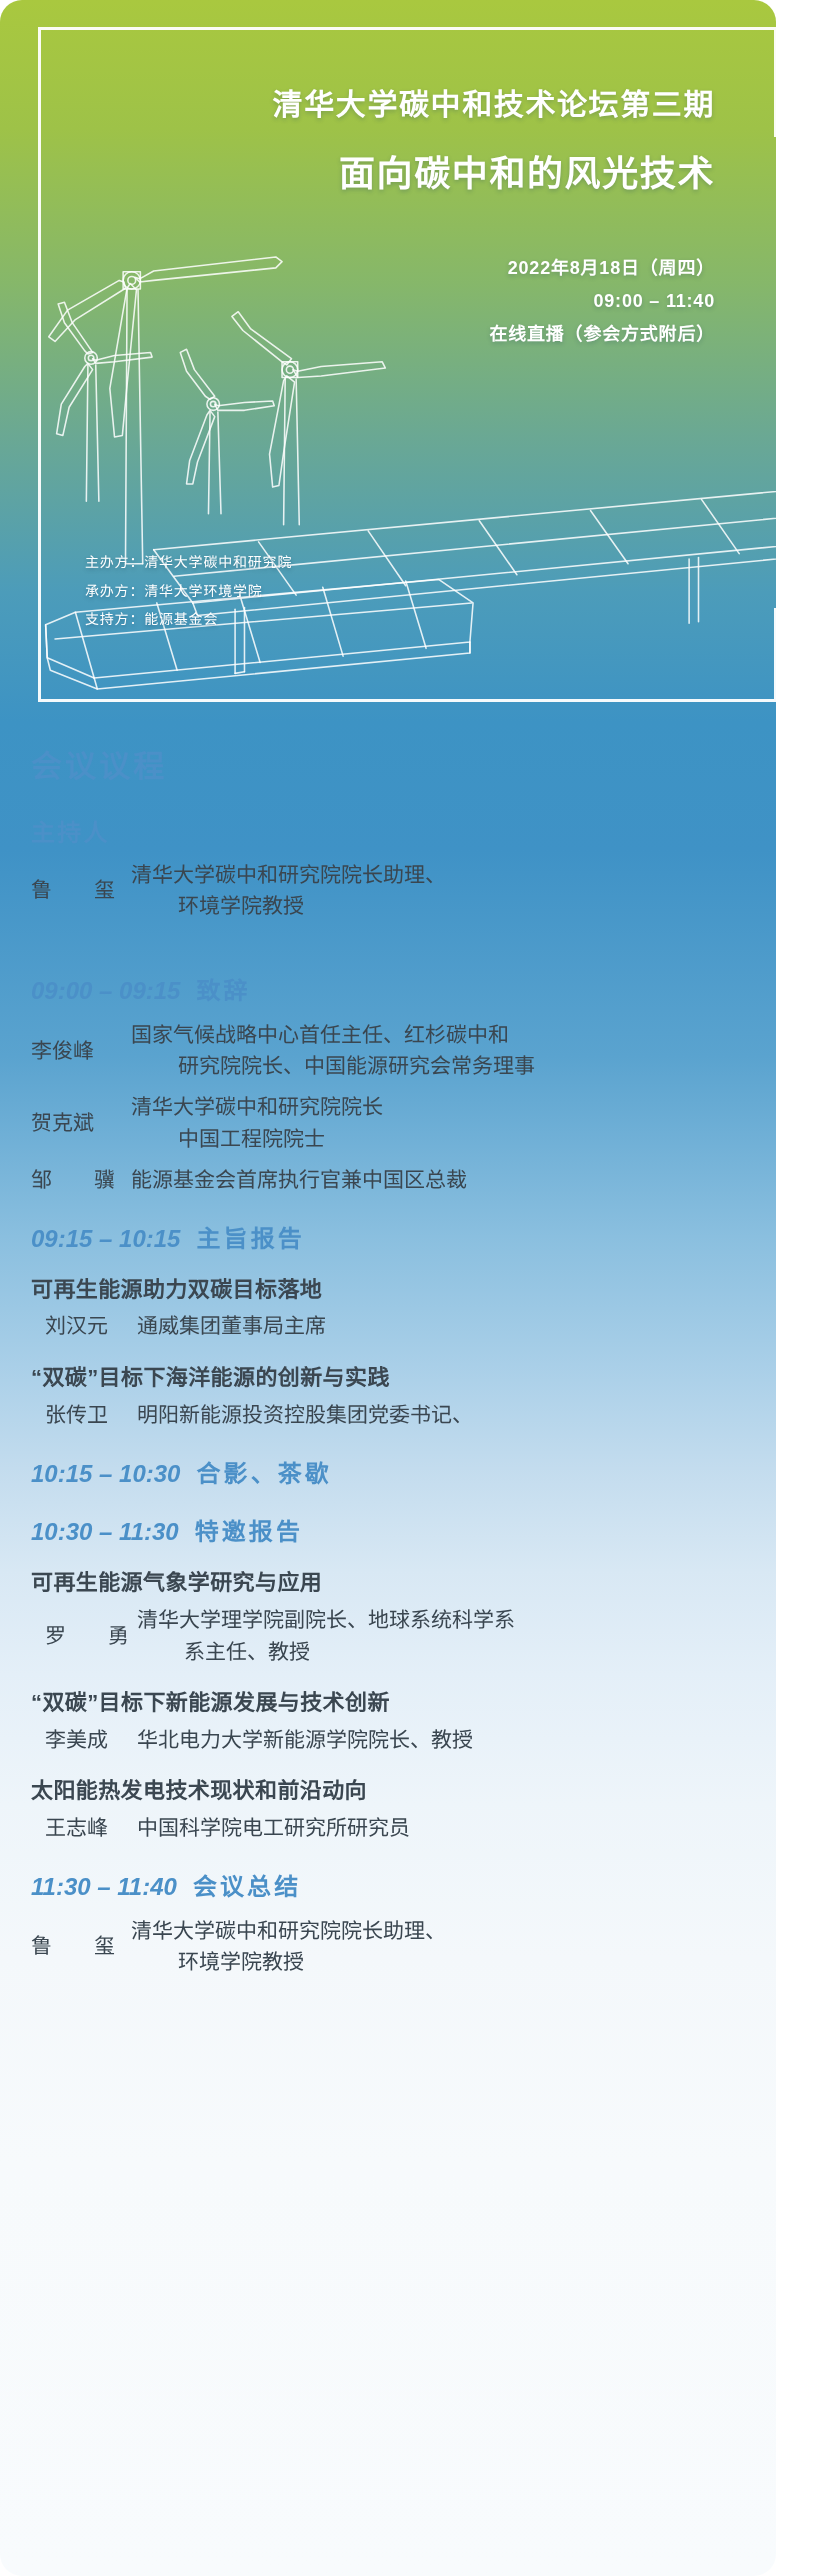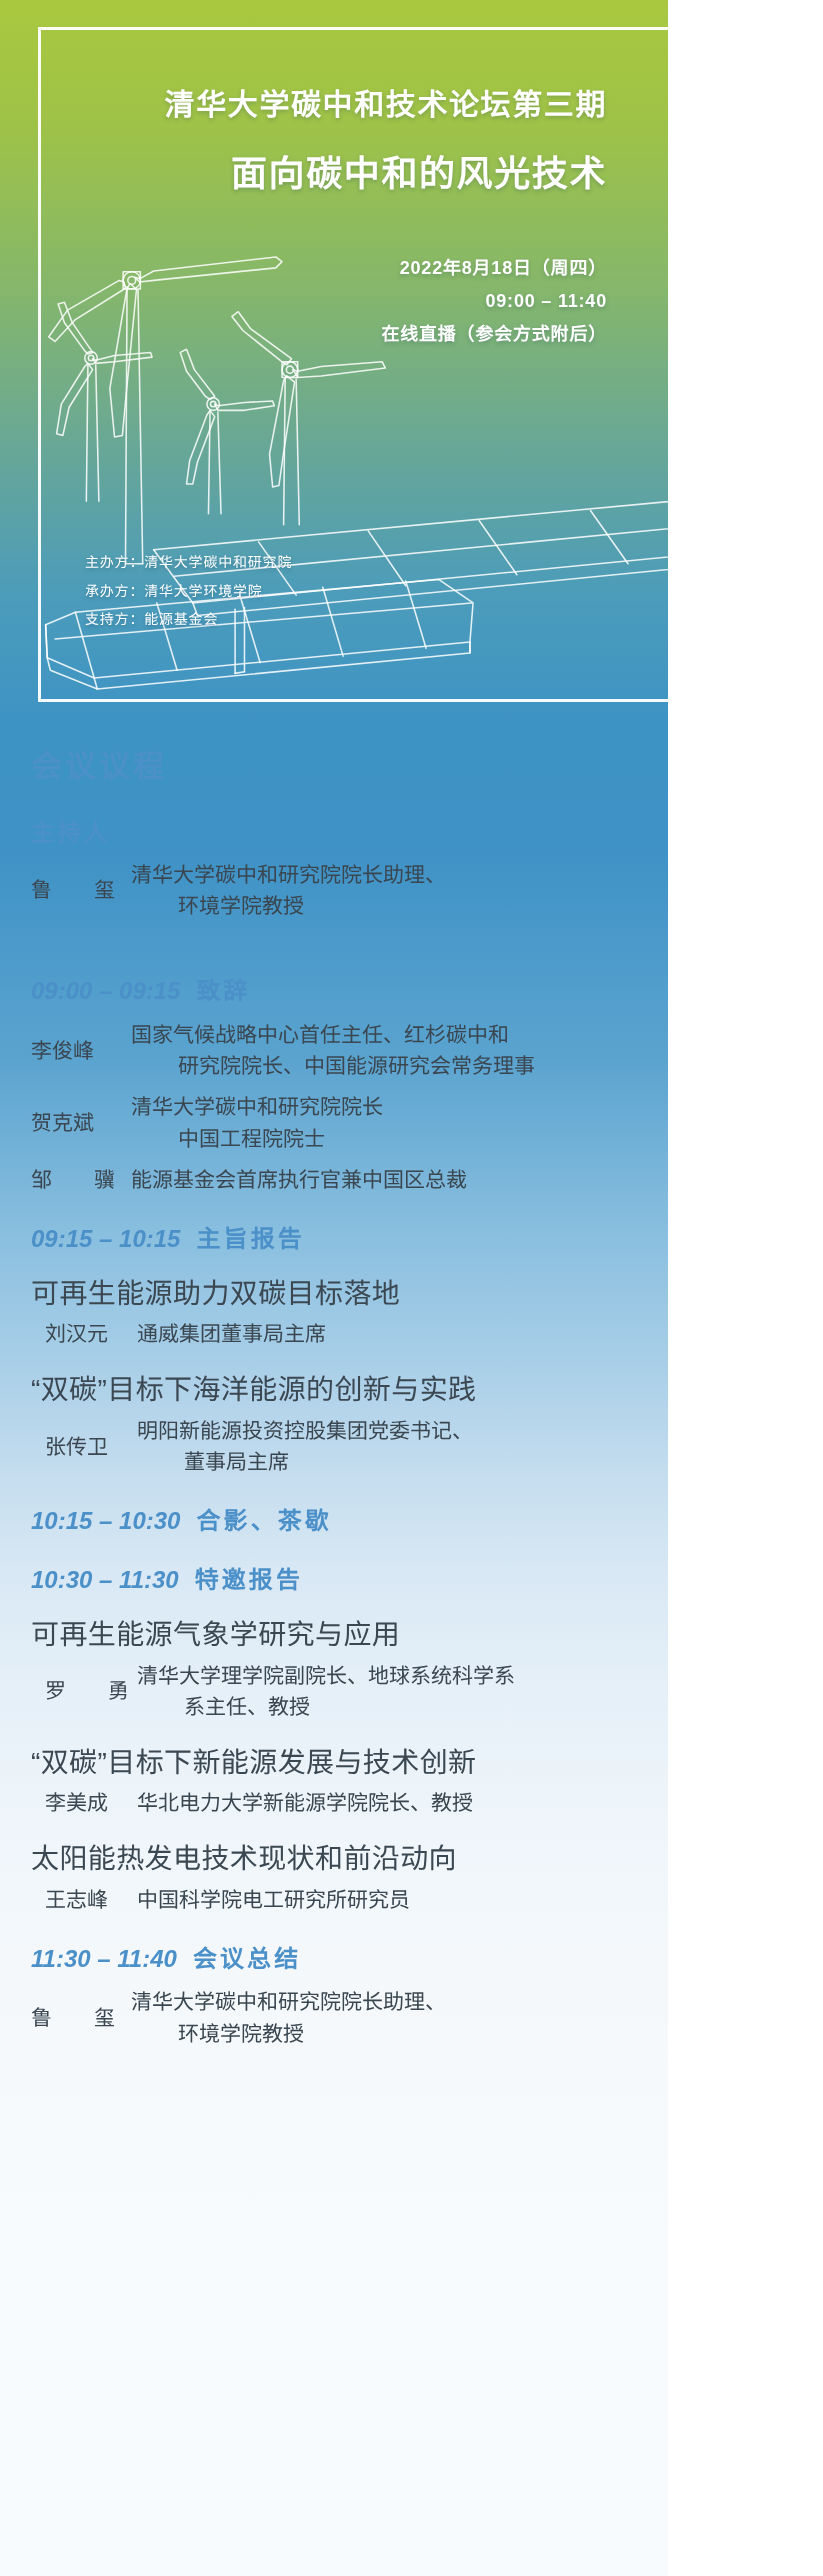--- a/index.html
+++ b/index.html
@@ -5,41 +5,42 @@
 <style>
   html,body{margin:0;padding:0;}
   body{
     width:824px;
     font-family:"Liberation Sans","DejaVu Sans",sans-serif;
     background:#ffffff;
     -webkit-font-smoothing:antialiased;
   }
   .poster{
     position:relative;
-    width:668px;
+    width:776px;
     min-height:2576px;
     background:linear-gradient(180deg,
         #a9c83f 0%,
         #9ec248 5%,
         #86b76a 11%,
         #6aa894 17%,
         #4c9cba 23%,
         #3d93c4 28%,
         #3f92c6 33%,
         #5aa3cf 41%,
         #8abfdf 48%,
         #a9cfe8 53%,
         #c3dcee 57%,
         #d8e8f4 61%,
         #e4eff8 65%,
         #eef5fa 70%,
         #f4f8fb 76%,
         #f7fafc 84%,
         #f8fbfd 100%);
     overflow:hidden;
+    border-radius:22px;
   }
 
   
   .hero{
     position:relative;
     height:728px;
     overflow:hidden;
   }
   .hero-frame{
     position:absolute;
@@ -161,22 +162,22 @@
   .p-aff{
     flex:1 1 auto;
     color:#3a4650;
     font-size:21px;
     line-height:1.5;
   }
   .p-aff .l2{display:block;text-indent:0;margin-left:47px;}
 
   .talk-title{
     color:#3b4751;
-    font-size:28px;
-    font-weight:400;
+    font-size:22px;
+    font-weight:700;
     letter-spacing:0.4px;
     margin:17px 0 7.8px 0;
   }
   .talk-person{
     display:flex;
     align-items:center;
     margin:0 0 6.3px 14px;
   }
   .talk-person .p-name{flex:0 0 92px;}
   .gap-md{height:17px;}
@@ -308,21 +309,21 @@
         </div>
         <div class="sec-head"><span class="sec-time">09:15 – 10:15</span><span class="sec-label">主旨报告</span></div>
         <div class="talk-title">可再生能源助力双碳目标落地</div>
         <div class="talk-person">
           <div class="p-name">刘汉元</div>
           <div class="p-aff"><span>通威集团董事局主席</span></div>
         </div>
         <div class="talk-title">“双碳”目标下海洋能源的创新与实践</div>
         <div class="talk-person">
           <div class="p-name">张传卫</div>
-          <div class="p-aff"><span>明阳新能源投资控股集团党委书记、</span><span class="l2">董事局主席</span></div>
+          <div class="p-aff"><span>明阳新能源投资控股集团党委书记、</span></div>
         </div>
         <div class="sec-head"><span class="sec-time">10:15 – 10:30</span><span class="sec-label">合影、茶歇</span></div>
         <div class="sec-head"><span class="sec-time">10:30 – 11:30</span><span class="sec-label">特邀报告</span></div>
         <div class="talk-title">可再生能源气象学研究与应用</div>
         <div class="talk-person">
           <div class="p-name">罗　　勇</div>
           <div class="p-aff"><span>清华大学理学院副院长、地球系统科学系</span><span class="l2">系主任、教授</span></div>
         </div>
         <div class="talk-title">“双碳”目标下新能源发展与技术创新</div>
         <div class="talk-person">

